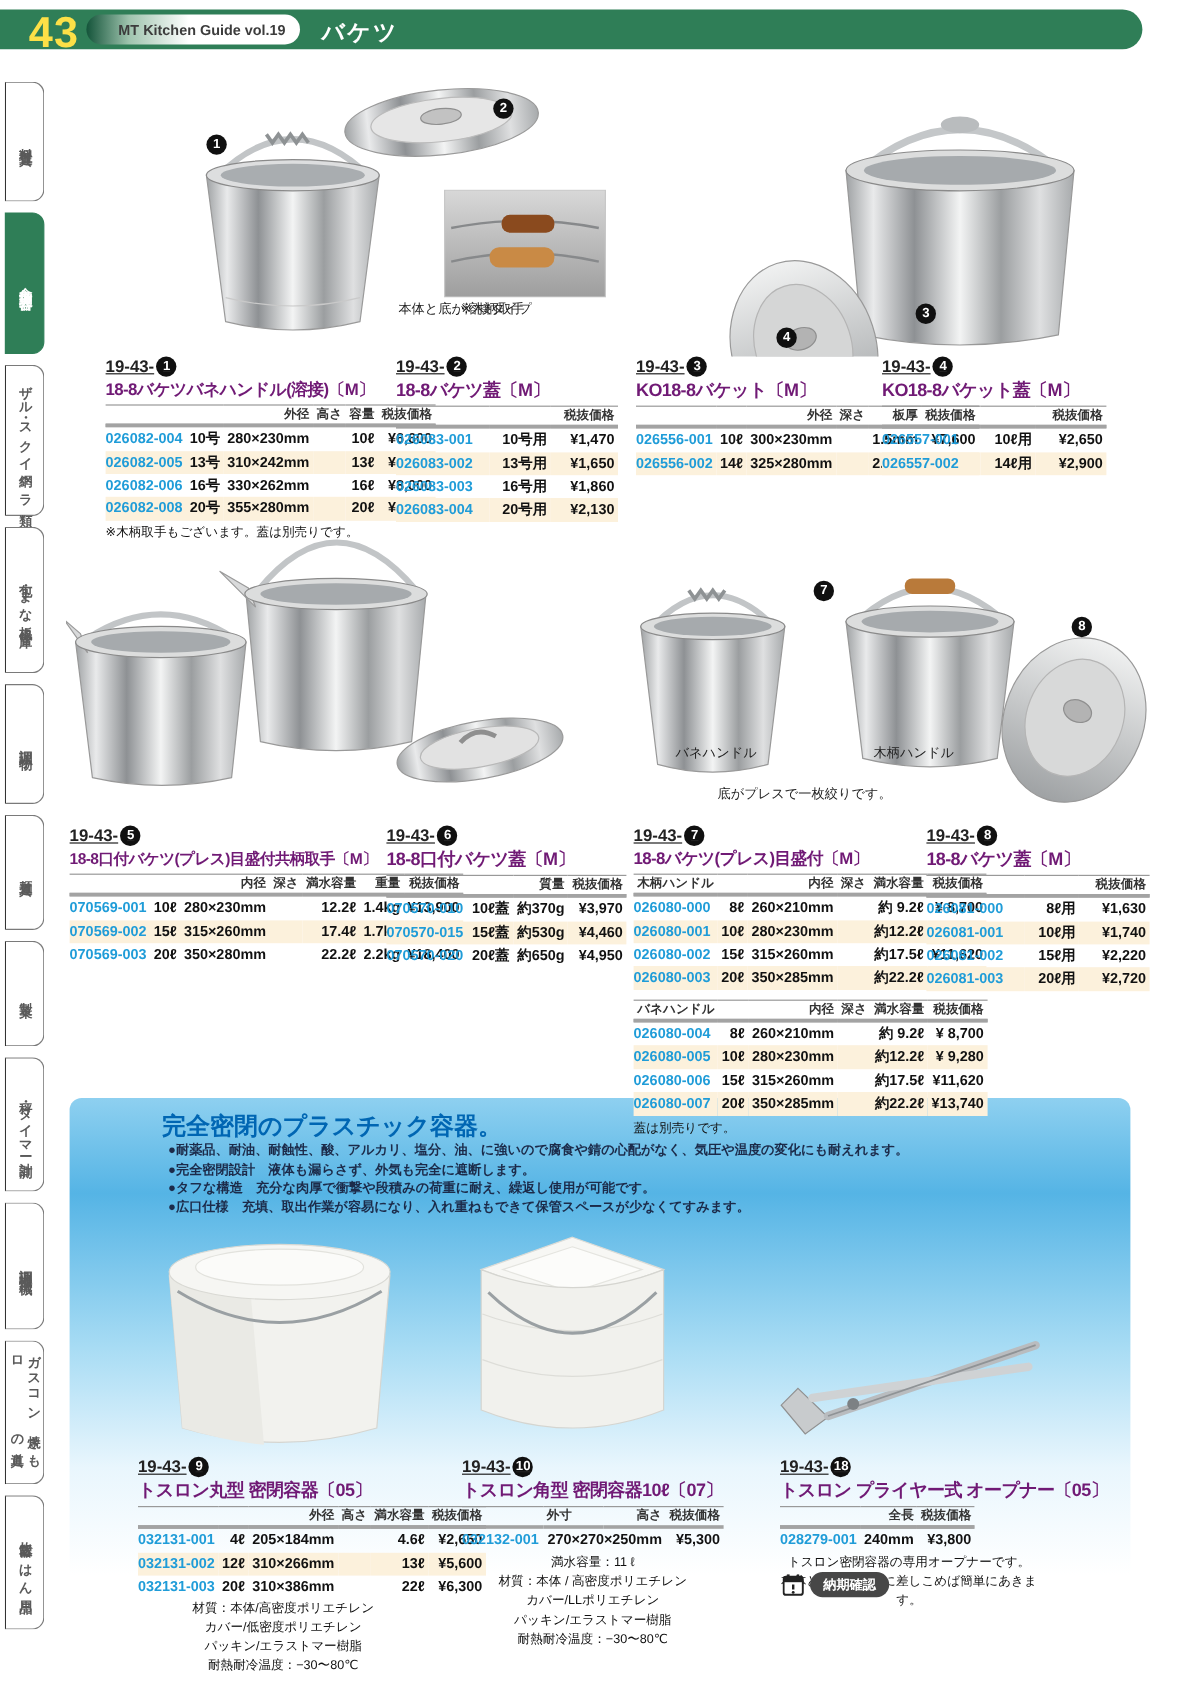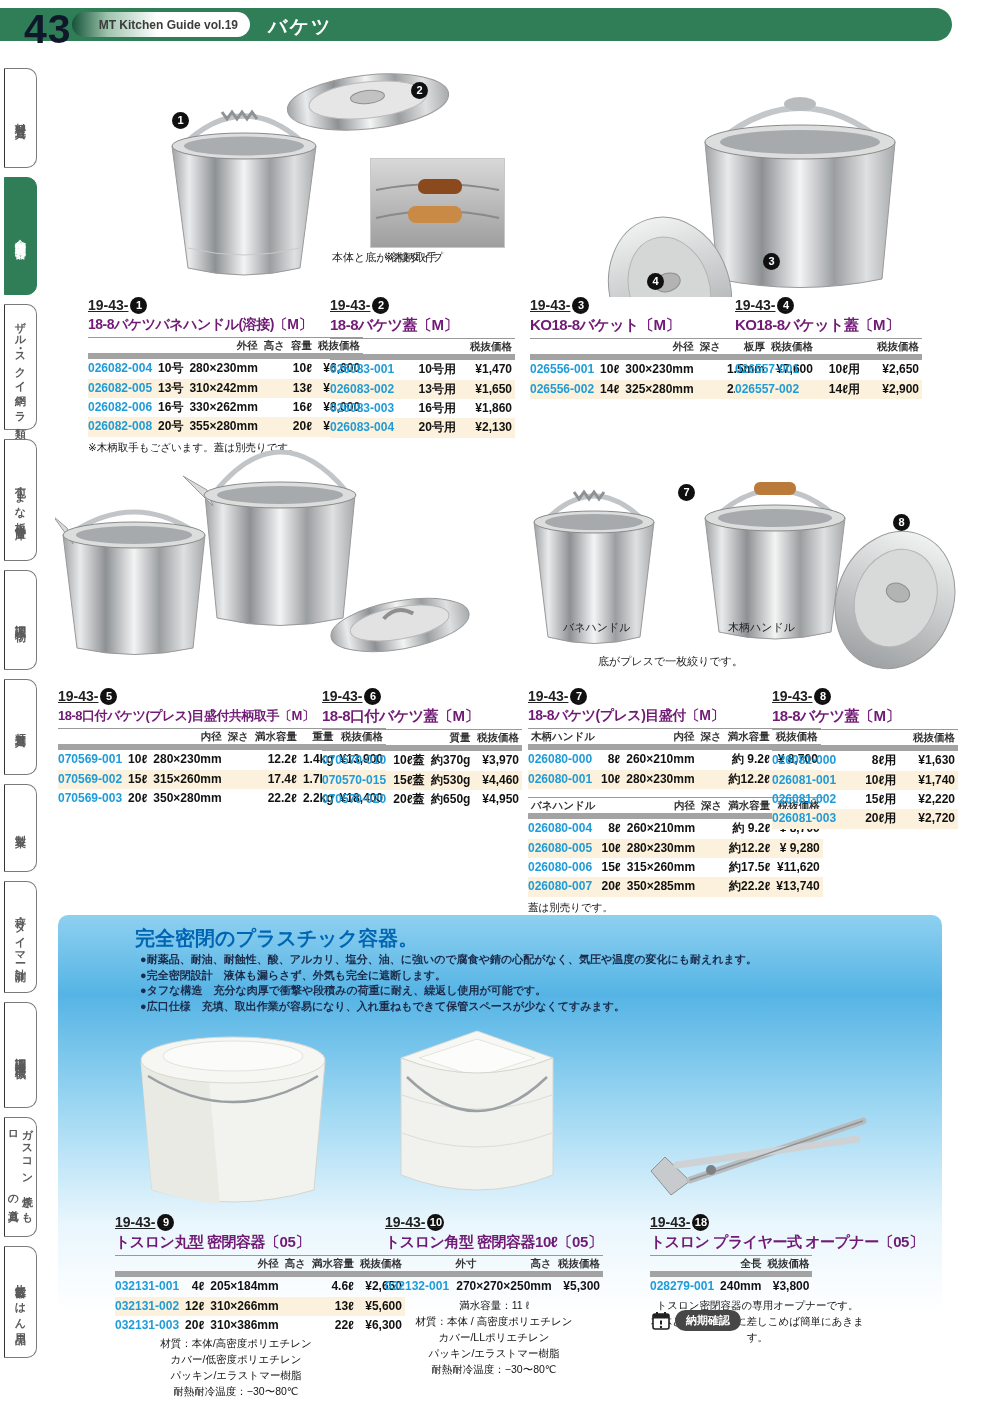--- a/index.html
+++ b/index.html
@@ -1,19 +1,19 @@
 <!DOCTYPE html>
 <html><head>
 <meta charset="utf-8">
 <style>
   html,body{margin:0;padding:0;background:#fff;}
   body{width:1000px;height:1415px;position:relative;font-family:"Liberation Sans","DejaVu Sans",sans-serif;overflow:hidden;}
   
   .hdr{position:absolute;left:0;top:8px;width:952px;height:33px;background:#2f7e57;border-radius:0 17px 17px 0;}
-  .hdr .pg{position:absolute;left:24px;top:-2px;color:#0f172a;font-size:41px;font-weight:bold;letter-spacing:1px;text-align:right;}
+  .hdr .pg{position:absolute;left:24px;top:-2px;color:#fde047;font-size:36px;font-weight:bold;letter-spacing:1px;text-align:right;}
   .hdr .pill{position:absolute;left:72px;top:4px;width:178px;height:25px;border-radius:13px;
     background:linear-gradient(90deg,#14543a 0%,#9fc4ae 20%,#ffffff 48%);
     display:flex;align-items:center;justify-content:flex-end;padding-right:12px;box-sizing:border-box;
     color:#3c3c3c;font-size:12px;font-weight:bold;}
   .hdr .cat{position:absolute;left:268px;top:6px;color:#fff;font-size:19px;font-weight:bold;letter-spacing:2px;}
   
   .tabs{position:absolute;left:4px;top:68px;display:flex;flex-direction:column;gap:9px;}
   .tab{width:33px;box-sizing:border-box;border:1px solid #7a7a7a;border-left-color:#333;border-radius:0 10px 10px 0;
     display:flex;align-items:center;justify-content:center;background:#fff;
     writing-mode:vertical-rl;font-size:11px;font-weight:bold;color:#5a5a5a;letter-spacing:2px;line-height:14px;padding:4px 1px;}
@@ -22,21 +22,21 @@
   
   .product{position:absolute;}
   .ref{display:flex;gap:2px;font-size:14px;font-weight:bold;color:#222;text-decoration:underline;}
   .num{display:inline-block;min-width:17px;height:17px;line-height:17px;padding:0 2px;box-sizing:border-box;
     background:#101010;color:#fff;border-radius:9px;font-size:11px;font-weight:bold;text-align:center;}
   .ptitle{margin:2px 0 3px;font-size:15px;font-weight:bold;color:#701a75;white-space:nowrap;letter-spacing:-0.5px;}
   .ptitle.t-sm{font-size:13px;}
   .ptitle.t-md{font-size:14px;}
   table.spec{border-collapse:collapse;border-top:1px solid #999;width:100%;}
   .spec td{font-size:12px;font-weight:bold;color:#111;text-align:right;white-space:nowrap;padding:1px 3px;line-height:1.45;}
-  .spec tr.head td{font-size:10.5px;color:#333;border-bottom:6px solid #a3a3a3;padding:0 3px;}
+  .spec tr.head td{font-size:10.5px;color:#333;border-bottom:3px solid #a3a3a3;padding:0 3px;}
   .spec td.code{color:#1f9cd8;text-align:left;padding-left:0;}
   .spec td.hlabel{text-align:left;font-size:11.5px;padding-left:0;}
   .spec tbody[data-repeat] tr:nth-child(even){background:#fcf1dc;}
   .note{font-size:10.5px;color:#111;margin:3px 0 0;line-height:15px;}
   .notes p{margin:0;font-size:10.5px;color:#111;line-height:16px;text-align:center;}
   
   .marker{position:absolute;width:17px;height:17px;border-radius:50%;background:#101010;color:#fff;
     font-size:11px;font-weight:bold;line-height:17px;text-align:center;z-index:5;}
   .cap{position:absolute;font-size:11px;color:#222;z-index:4;}
   
@@ -522,20 +522,36 @@
           <td>¥ 8,700</td>
         </tr>
         <tr>
           <td class="code">026080-001</td>
           <td>10ℓ</td>
           <td>280×230mm</td>
           <td></td>
           <td>約12.2ℓ</td>
           <td>¥ 9,280</td>
         </tr>
+        <tr>
+          <td class="code">026080-002</td>
+          <td>15ℓ</td>
+          <td>315×260mm</td>
+          <td></td>
+          <td>約17.5ℓ</td>
+          <td>¥11,620</td>
+        </tr>
+        <tr>
+          <td class="code">026080-003</td>
+          <td>20ℓ</td>
+          <td>350×285mm</td>
+          <td></td>
+          <td>約22.2ℓ</td>
+          <td>¥13,740</td>
+        </tr>
       </tbody>
   </table>
   <table class="spec" style="margin-top:8px">
     <tbody>
         <tr class="head">
           <td class="hlabel">バネハンドル</td>
           <td></td>
           <td>内径</td>
           <td>深さ</td>
           <td>満水容量</td>
@@ -673,21 +689,21 @@
       <p>パッキン/エラストマー樹脂</p>
       <p>耐熱耐冷温度：−30〜80℃</p>
     </div>
 </div>
 
 <div class="product" style="left:385px;top:1214px;width:218px;z-index:3">
   <div class="ref">
       <span>19-43-</span>
       <span class="num">10</span>
     </div>
-  <div class="ptitle">トスロン角型 密閉容器10ℓ〔05〕</div>
+  <div class="ptitle">トスロン角型 密閉容器10ℓ〔07〕</div>
   <table class="spec">
     <tbody>
         <tr class="head">
           <td></td>
           <td style="text-align:left">外寸</td>
           <td>高さ</td>
           <td>税抜価格</td>
         </tr>
     </tbody>
       <tbody data-repeat="products.p10.rows">

